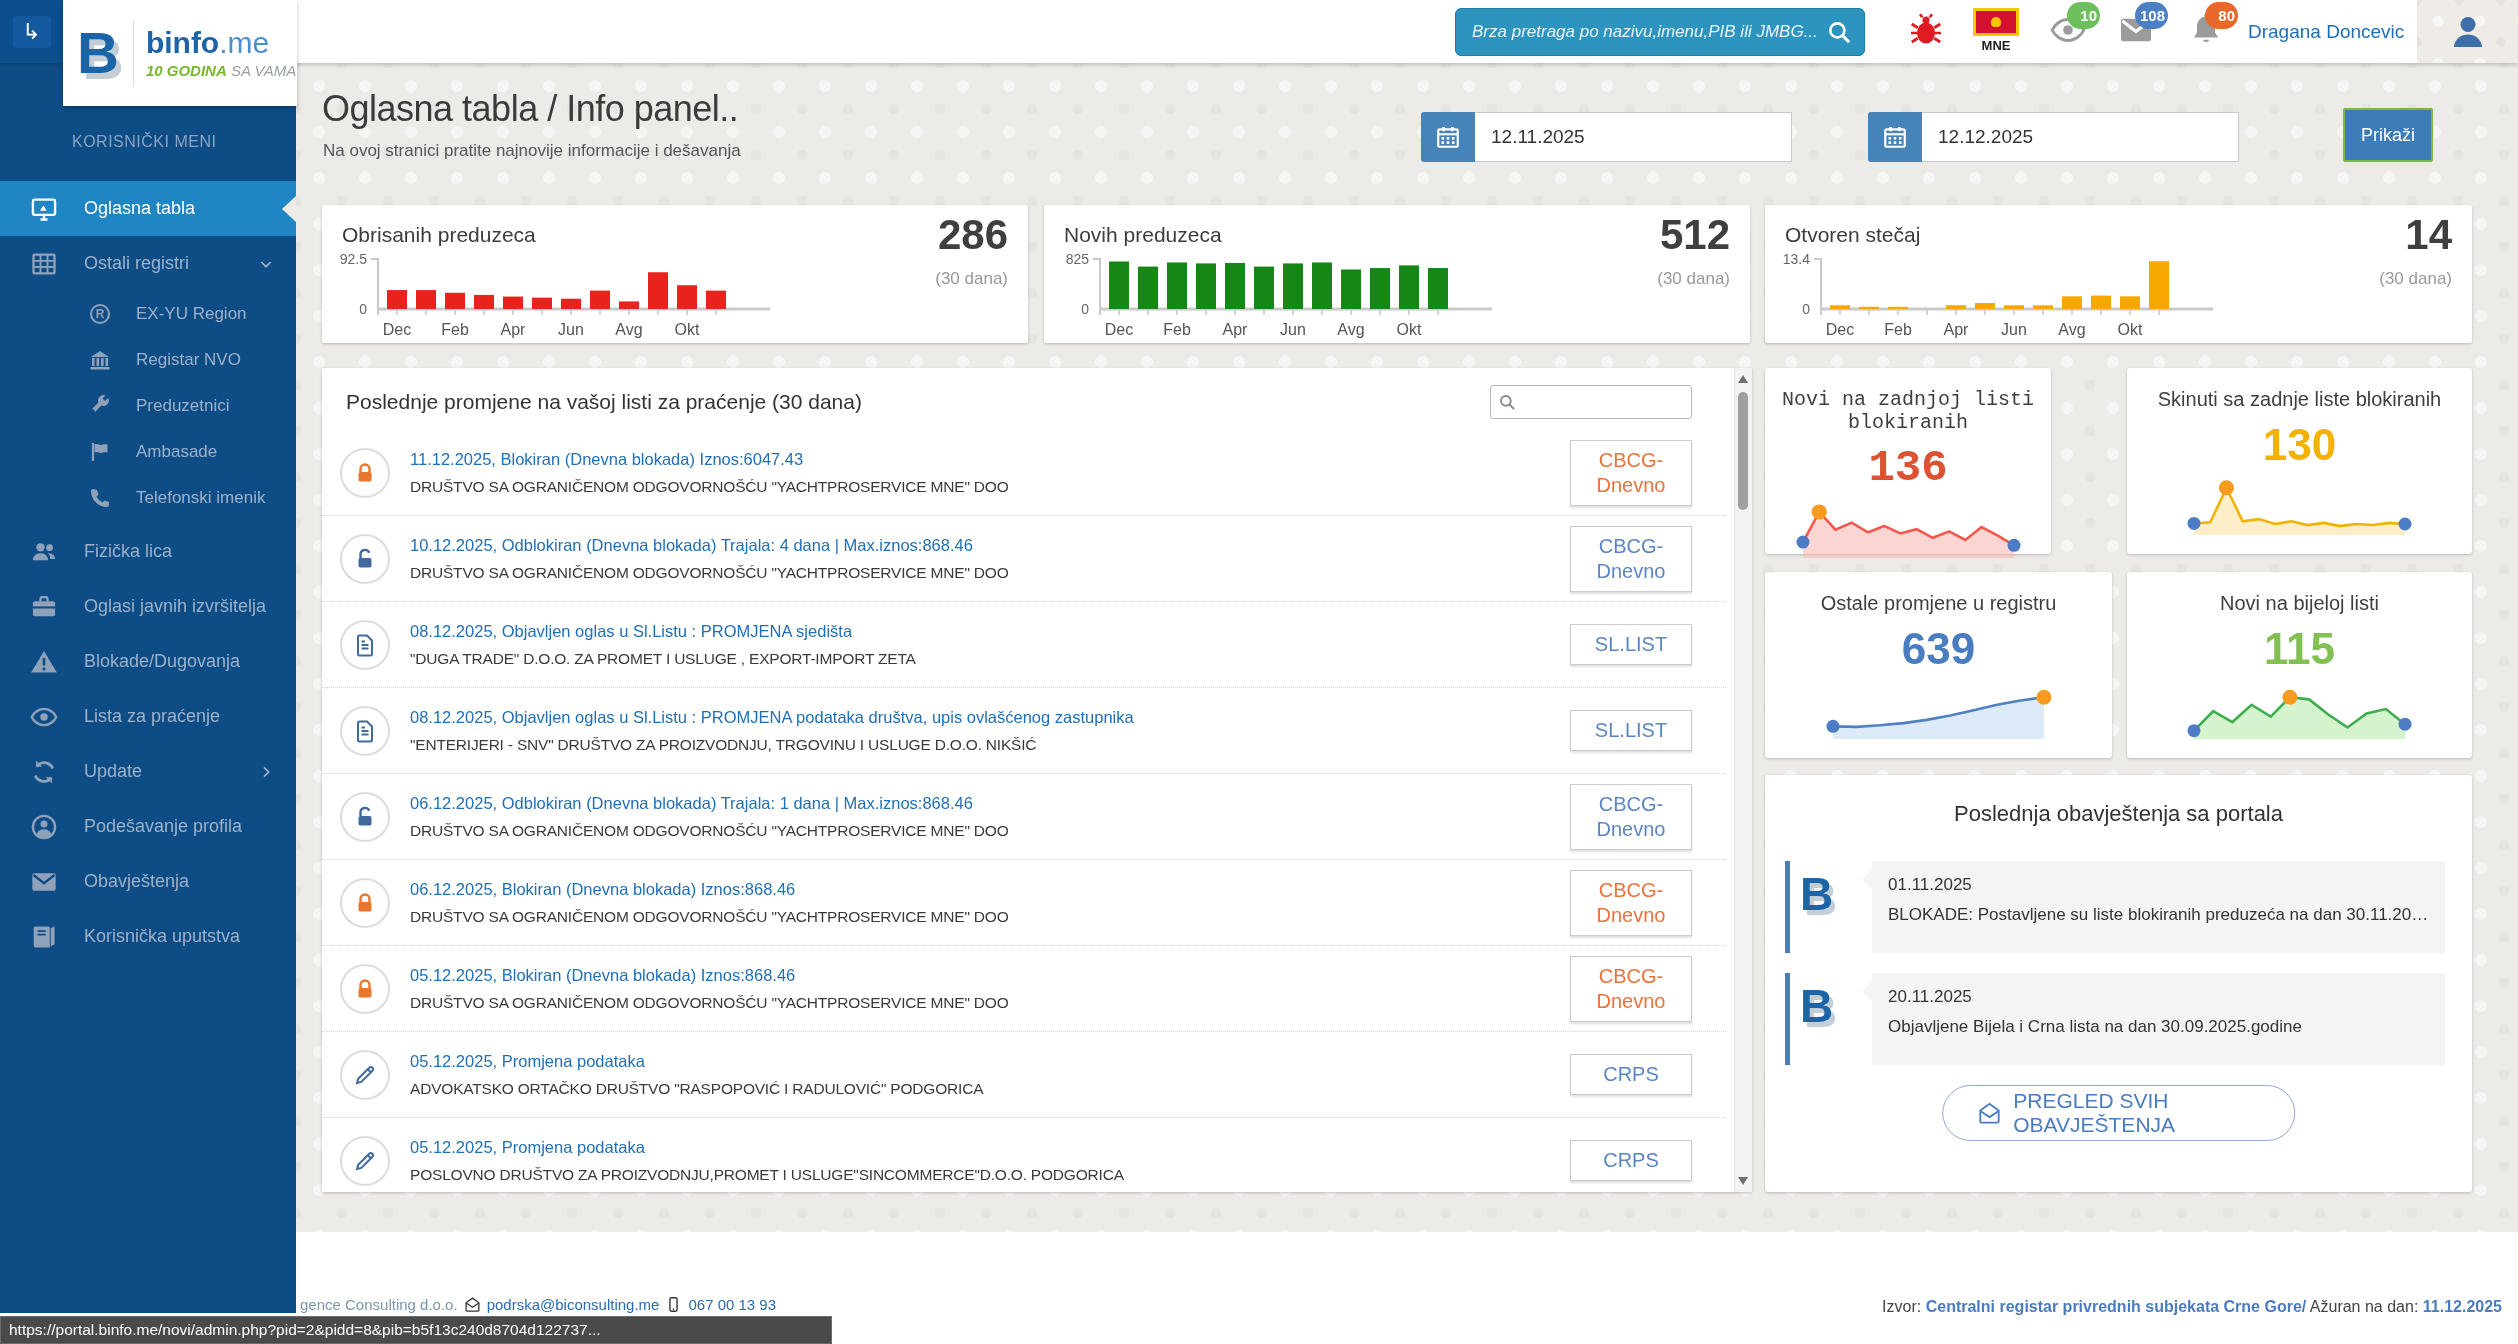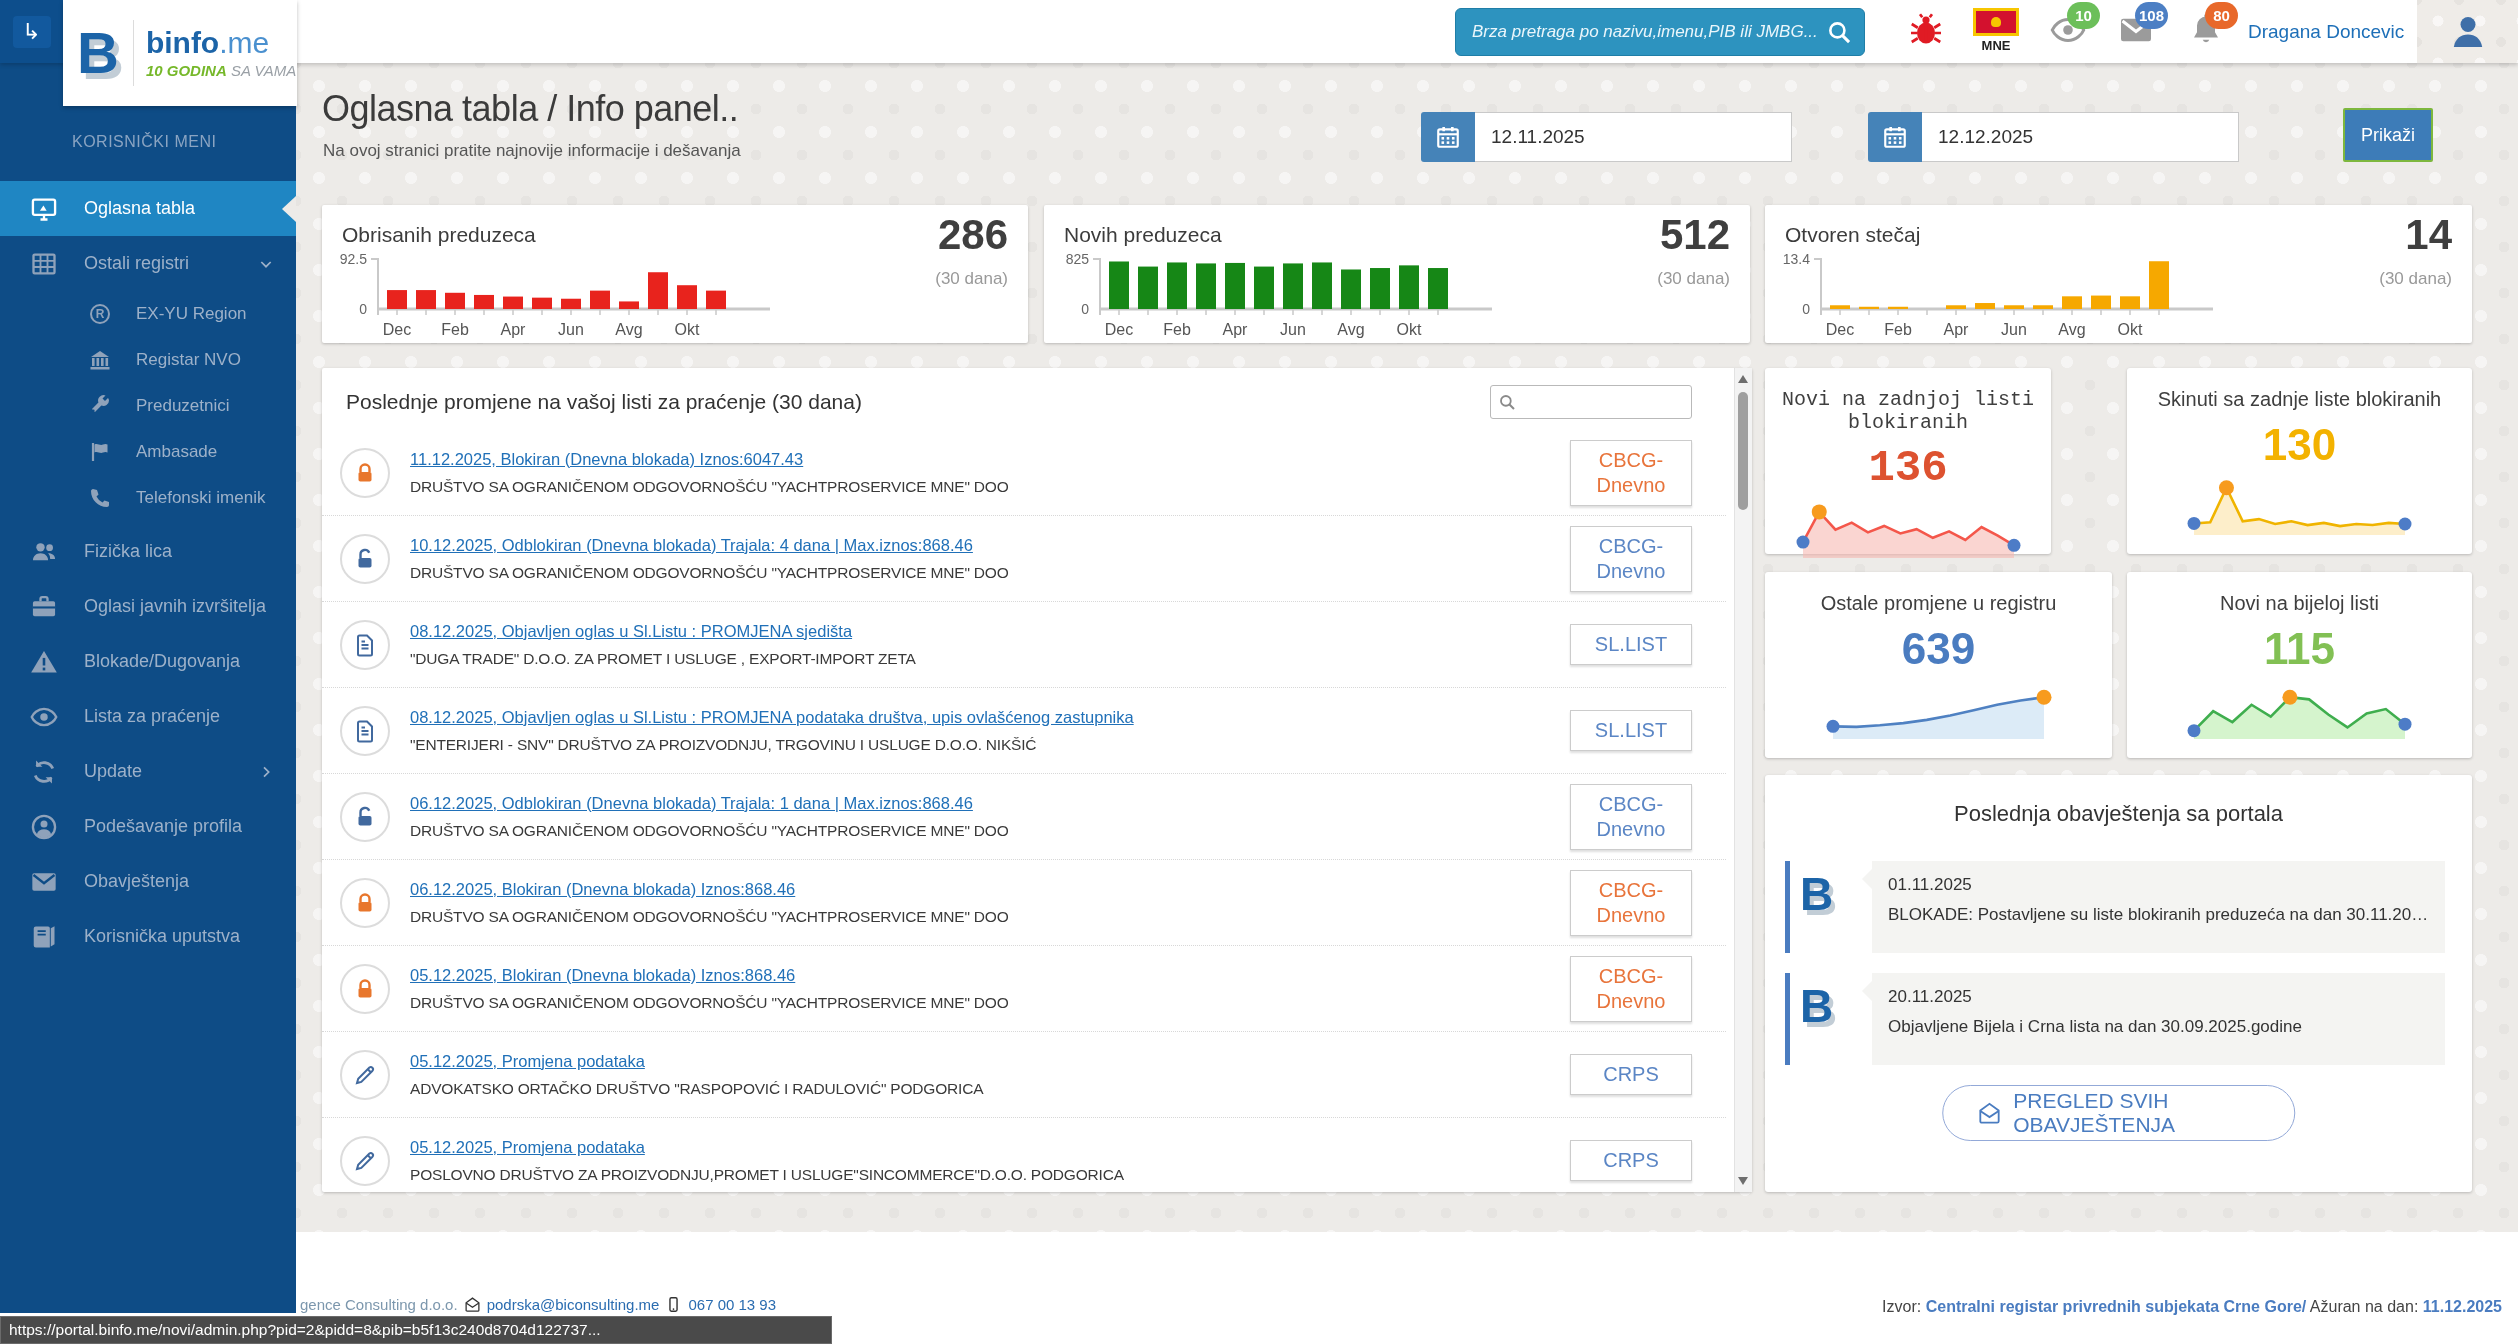--- a/index.html
+++ b/index.html
@@ -28,21 +28,21 @@
   .searchbox{position:absolute;left:1455px;top:8px;width:408px;height:46px;background:#2d93bf;
              border:1px solid #1f7ea7;border-radius:6px;display:flex;align-items:center;z-index:35;}
   .searchbox input{flex:1;background:transparent;border:none;outline:none;color:#fff;
                    font-size:17px;font-style:italic;padding:0 6px 0 16px;font-family:"Liberation Sans",sans-serif;}
   .searchbox input::placeholder{color:#eaf6fb;}
   .searchbox .icn{width:26px;height:26px;color:#fff;margin-right:12px;cursor:pointer;}
 
   .hicon{position:absolute;top:12px;width:36px;height:36px;color:#9b9b9b;z-index:35;cursor:pointer;}
   .hicon .icn{width:36px;height:36px;display:block;}
   .badge{position:absolute;top:-10px;right:-14px;min-width:27px;height:27px;border-radius:14px;
-         color:#fff;font-size:15px;line-height:27px;text-align:center;padding:0 3px;font-weight:bold;}
+         color:#fff;font-size:15px;line-height:27px;text-align:right;padding:0 3px;font-weight:bold;}
   .badge.green{background:#6cbf5a;} .badge.blue{background:#4c7fc4;} .badge.orange{background:#e8682a;}
   .bug{color:#e01b24;}
   .flag-wrap{position:absolute;left:1968px;top:8px;width:56px;text-align:center;z-index:35;cursor:pointer;}
   .flag{width:46px;height:28px;margin:0 auto;background:#d3112e;border:3px solid #f7c600;box-sizing:border-box;
         display:flex;align-items:center;justify-content:center;}
   .flag .emblem{width:10px;height:10px;background:#f7c600;border-radius:50% 50% 40% 40%;}
   .flag-label{font-size:13px;font-weight:bold;color:#222;margin-top:2px;}
   .username{position:absolute;left:2248px;top:0;height:63px;display:flex;align-items:center;
             color:#1d6fb8;font-size:19px;z-index:35;cursor:pointer;}
   .userbox{position:absolute;left:2417px;top:0;width:101px;height:63px;background:#efece8;z-index:34;
@@ -104,21 +104,21 @@
   .lsearch input{position:absolute;left:30px;top:0;width:164px;height:30px;border:none;outline:none;
                  font-size:15px;font-family:"Liberation Sans",sans-serif;}
   .rows{position:absolute;left:0;top:62px;width:1404px;}
   .row{display:flex;align-items:center;height:85px;padding:0 34px 0 18px;border-bottom:1px dotted #d8d8d8;}
   .row:last-child{border-bottom:none;}
   .ric{flex:0 0 46px;width:46px;height:46px;border:2px solid #dcdcdc;border-radius:50%;
        display:flex;align-items:center;justify-content:center;background:#fff;}
   .ric .icn{width:24px;height:24px;}
   .ic-orange{color:#e8762c;} .ic-blue{color:#41699e;}
   .rtext{flex:1;margin-left:20px;min-width:0;}
-  .rlink{font-size:16.5px;color:#2070b8;cursor:pointer;margin-bottom:9px;text-decoration:underline;}
+  .rlink{font-size:16.5px;color:#2070b8;cursor:pointer;margin-bottom:9px;}
   .rcomp{font-size:15.5px;color:#3a3a3a;letter-spacing:-.2px;}
   .rtag{flex:0 0 116px;border:1px solid #ccc;box-shadow:0 2px 2px rgba(0,0,0,.13);background:#fff;
         text-align:center;font-size:20px;padding:7px 2px;line-height:1.25;cursor:pointer;}
   .tag-orange{color:#e8743b;} .tag-blue{color:#5b86c5;}
 
   .vscroll{position:absolute;right:0;top:0;width:17px;height:824px;background:#f3f3f3;
            border-left:1px solid #e2e2e2;}
   .varrow{position:absolute;left:3px;width:0;height:0;border-left:5.5px solid transparent;
           border-right:5.5px solid transparent;cursor:pointer;}
   .varrow.up{top:7px;border-bottom:8px solid #6e6e6e;}

